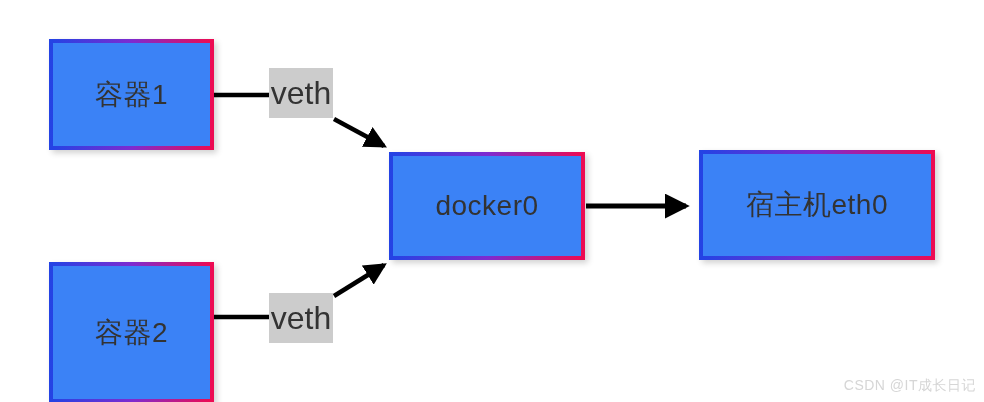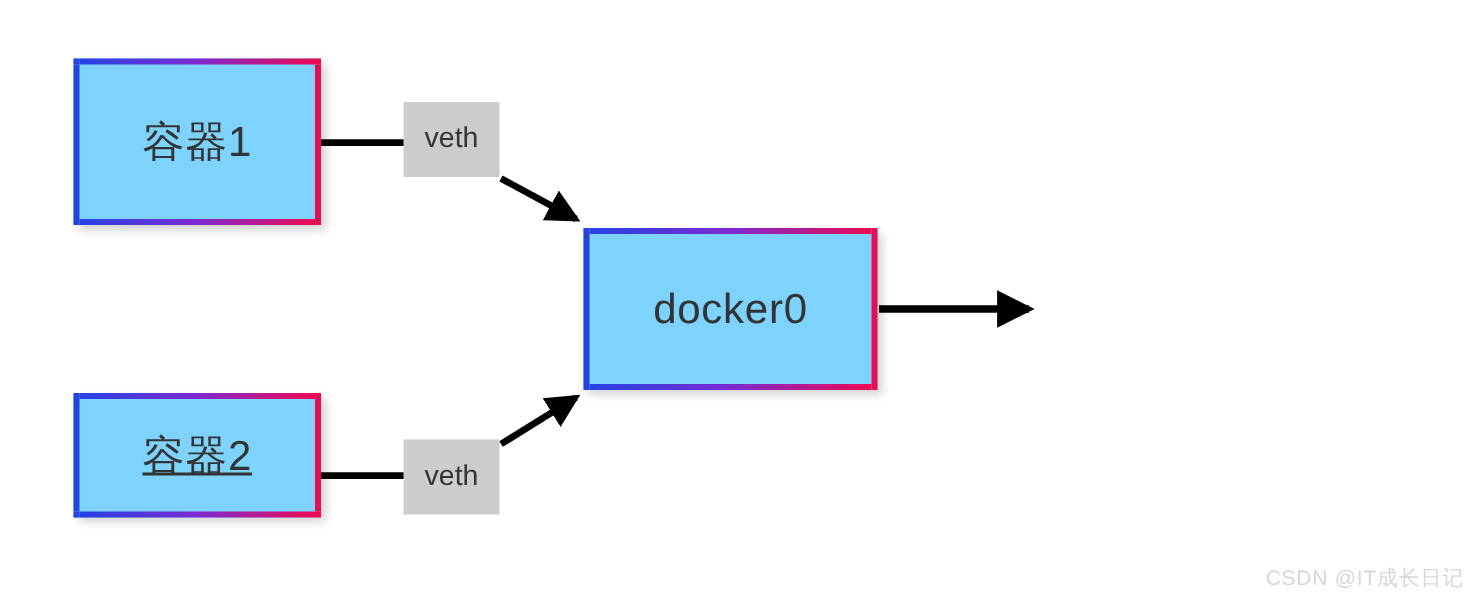--- a/index.html
+++ b/index.html
@@ -26,44 +26,44 @@
   .edge {
     stroke: var(--arrow-color, #000000);
     fill: none;
   }
   .edge.thin { stroke-width: 4.5; }
   .edge.thick { stroke-width: 5; }
   .arrowhead-shape { fill: var(--arrow-color, #000000); }
   .node {
     position: absolute;
     box-sizing: border-box;
-    background: #7dd3fc;
+    background: #3b82f6;
     border: 4px solid;
     border-image: linear-gradient(90deg,
       var(--border-gradient-start, #2443e4) 0%,
       var(--border-gradient-mid, #7d2bd0) 50%,
       var(--border-gradient-end, #ed0b52) 100%) 1;
     box-shadow: 3px 3px 6px rgba(0,0,0,0.18);
     display: flex;
     align-items: center;
     justify-content: center;
     font-size: 28px;
     color: var(--text-color, #333333);
     letter-spacing: 0.5px;
   }
   .node-container1 { left: 49px;  top: 39px;  width: 165px; height: 111px; }
-  .node-container2 { left: 49px;  top: 262px; width: 165px; height: 83px; text-decoration: underline; }
+  .node-container2 { left: 49px;  top: 262px; width: 165px; height: 141px; }
   .node-docker0    { left: 389px; top: 152px; width: 196px; height: 108px; text-align: center; }
   .node-host-eth0  { left: 699px; top: 150px; width: 236px; height: 110px; }
   .edge-label {
     position: absolute;
     box-sizing: border-box;
     background: var(--edge-label-bg, #cccccc);
     color: var(--text-color, #333333);
-    font-size: 19px;
+    font-size: 32px;
     display: flex;
     align-items: center;
     justify-content: center;
     width: 64px;
     height: 50px;
   }
   .edge-label-veth1 { left: 269px; top: 68px; }
   .edge-label-veth2 { left: 269px; top: 293px; }
   .watermark {
     position: absolute;
@@ -97,20 +97,23 @@
   </div>
 
   <div class="node node-container2">
     <span>容器2</span>
   </div>
 
   <div class="node node-docker0">
     <span>docker0</span>
   </div>
 
+  <div class="node node-host-eth0">
+    <span>宿主机eth0</span>
+  </div>
 
   <div class="edge-label edge-label-veth1">
     <span>veth</span>
   </div>
 
   <div class="edge-label edge-label-veth2">
     <span>veth</span>
   </div>
 
   <div class="watermark">CSDN @IT成长日记</div>

